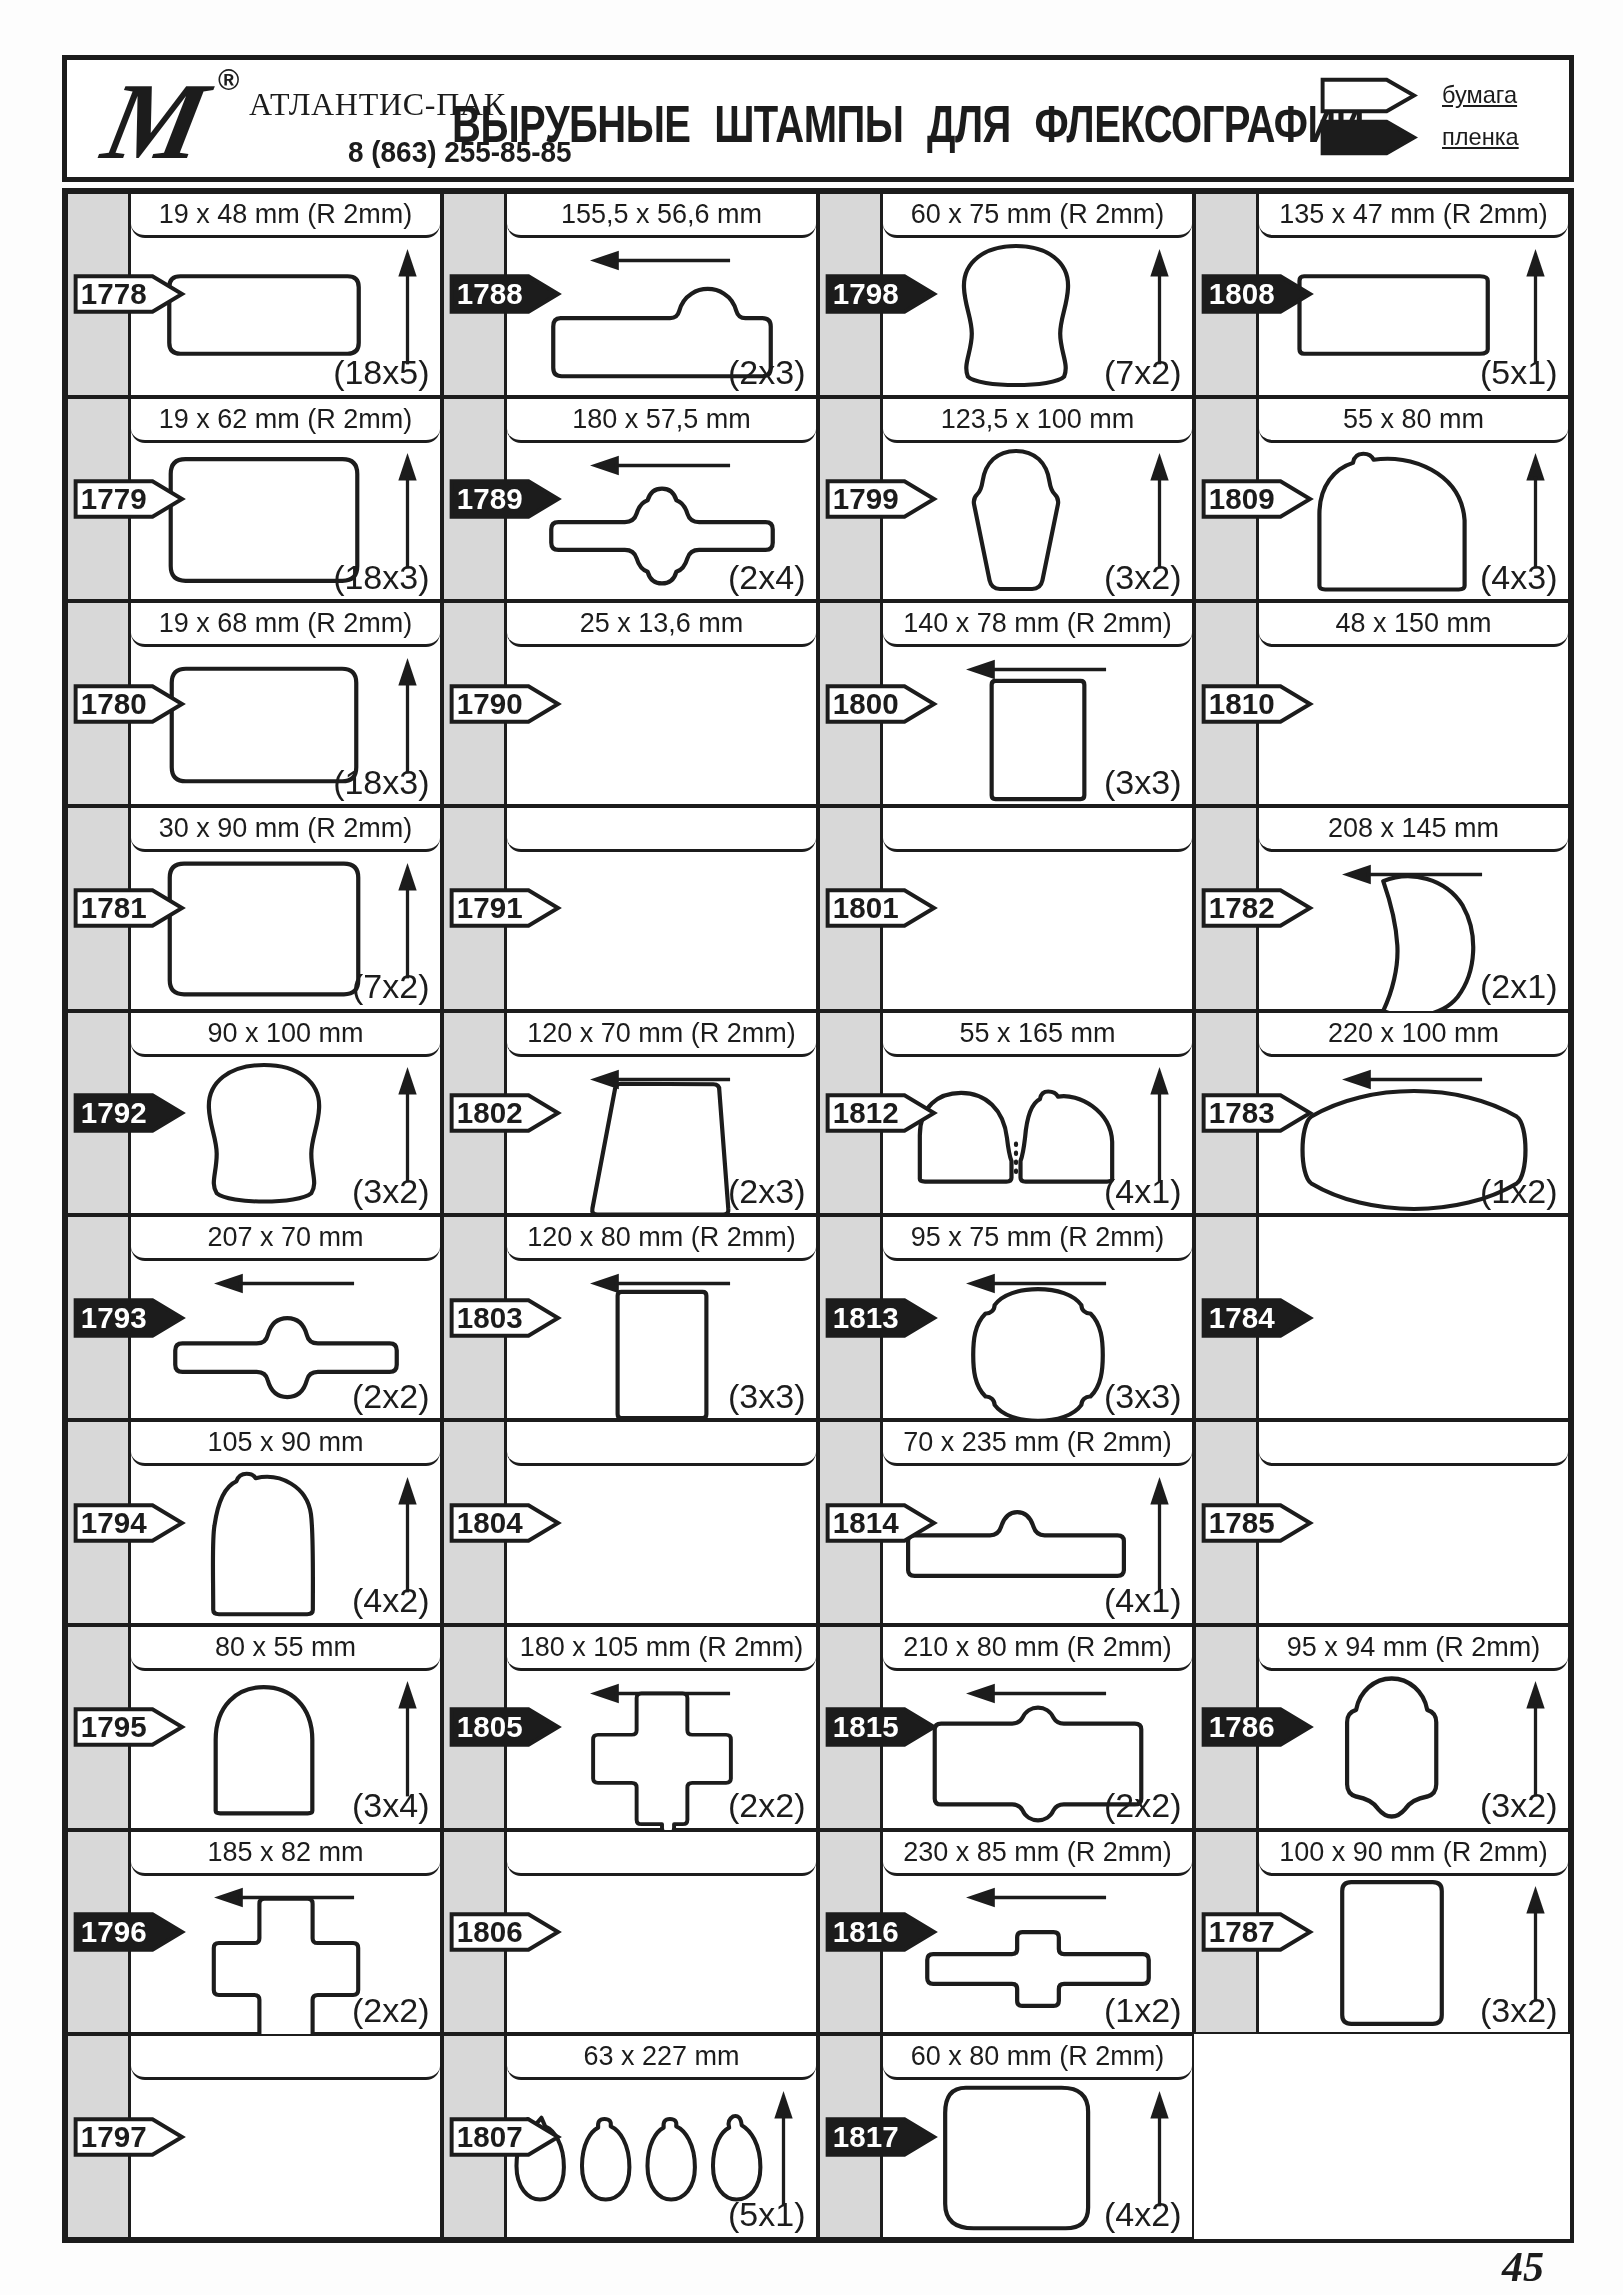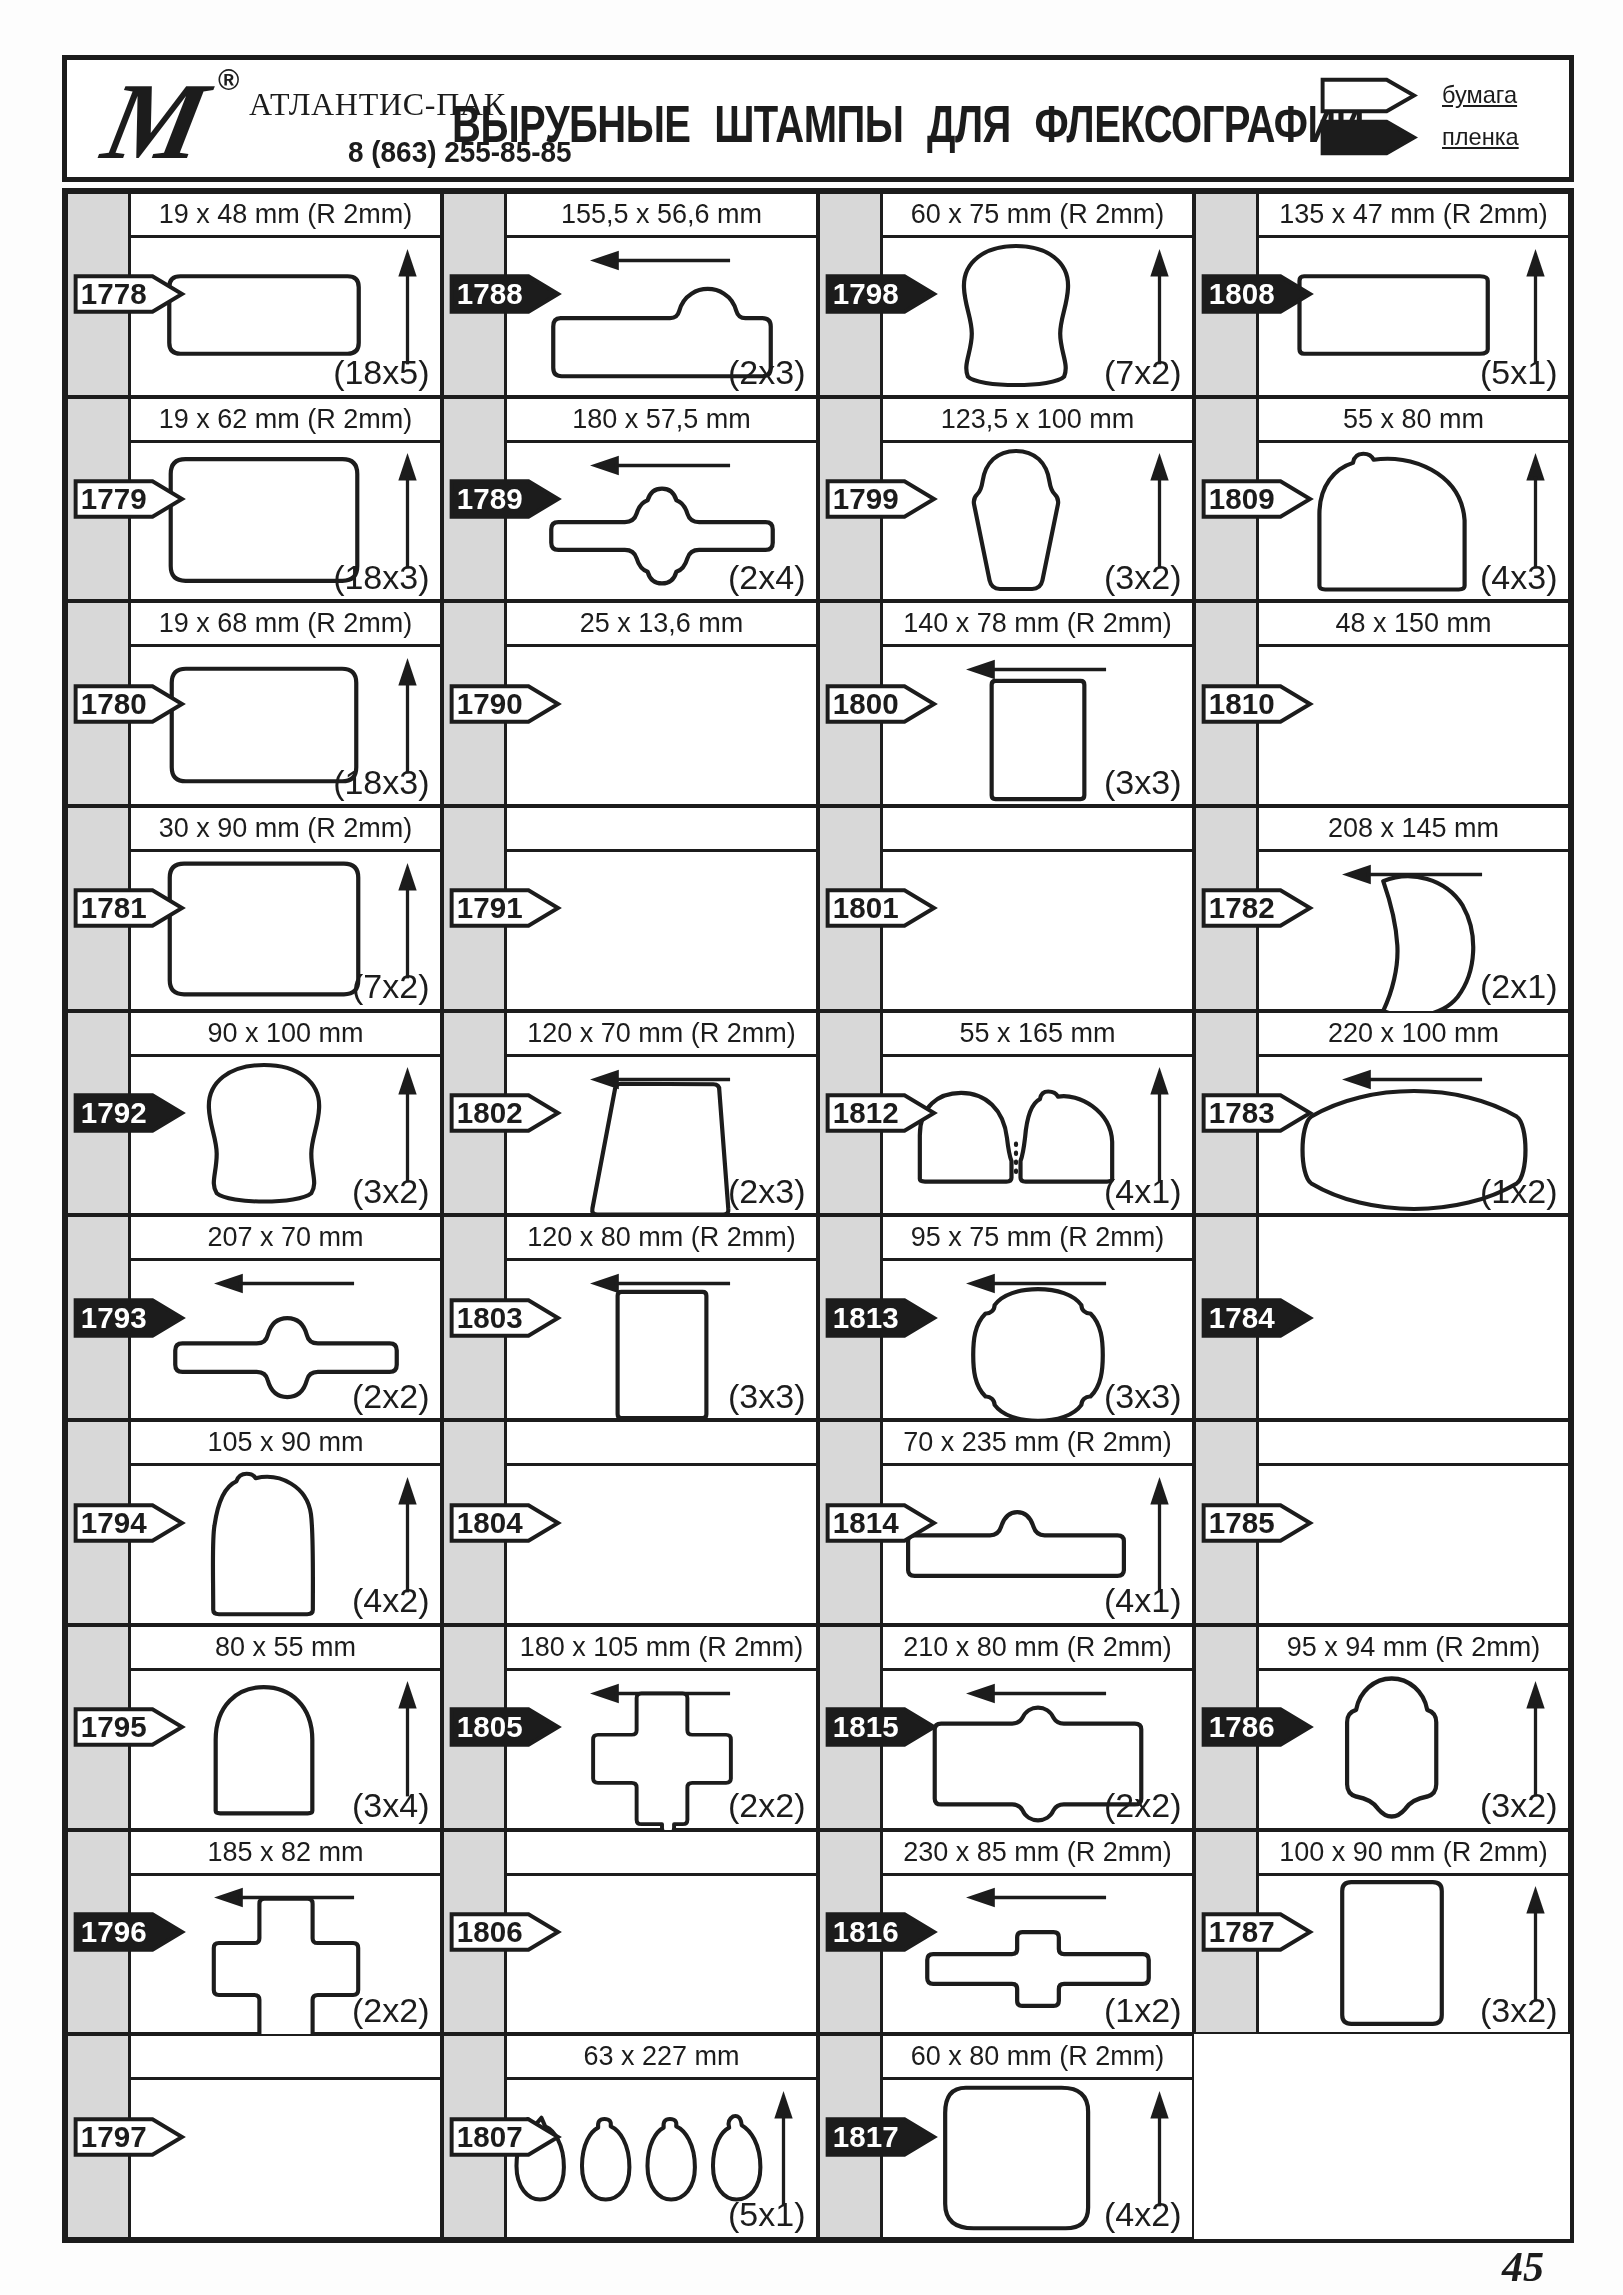--- a/index.html
+++ b/index.html
@@ -24,21 +24,21 @@
   .legend-label{font-size:23.6px;margin-left:23.6px;text-decoration:underline;}
 
   
   .grid{position:absolute;left:62px;top:188px;width:1512px;height:2055px;
         border:4.6px solid #1c1c1c;display:grid;grid-template-columns:repeat(4,1fr);
         grid-auto-rows:1fr;background:#fff;}
   .unit{position:relative;border:2.6px solid #1c1c1c;display:flex;background:#fff;}
   .strip{width:63px;background:#d8d8d8;border-right:3.3px solid #1c1c1c;flex:none;}
   .cell{flex:1;display:flex;flex-direction:column;min-width:0;}
   .cellhead{height:44px;border-bottom:3.9px solid #1c1c1c;display:flex;align-items:center;
-            justify-content:center;font-size:27px;white-space:nowrap;flex:none;}
+            justify-content:center;font-size:27px;white-space:nowrap;flex:none;border-radius:14px;}
   .cellbody{position:relative;flex:1;}
   .shape-wrap{position:absolute;left:50%;top:50%;transform:translate(-50%,-50%);}
   .arrow-is-up .shape-wrap{left:calc(50% - 22px);}
   .arrow-is-left .shape-wrap{top:calc(50% + 15.7px);}
   .qty{position:absolute;right:10.5px;bottom:2.6px;font-size:34px;}
   .idtag{position:absolute;left:5.2px;top:50%;transform:translateY(-50%);z-index:5;}
   .arr-up{position:absolute;right:18.3px;top:10.5px;}
   .arr-left{position:absolute;left:50%;top:7.9px;transform:translateX(-50%);}
 
   .page-num{position:absolute;left:1502px;top:2243px;font-family:"Liberation Serif",serif;

